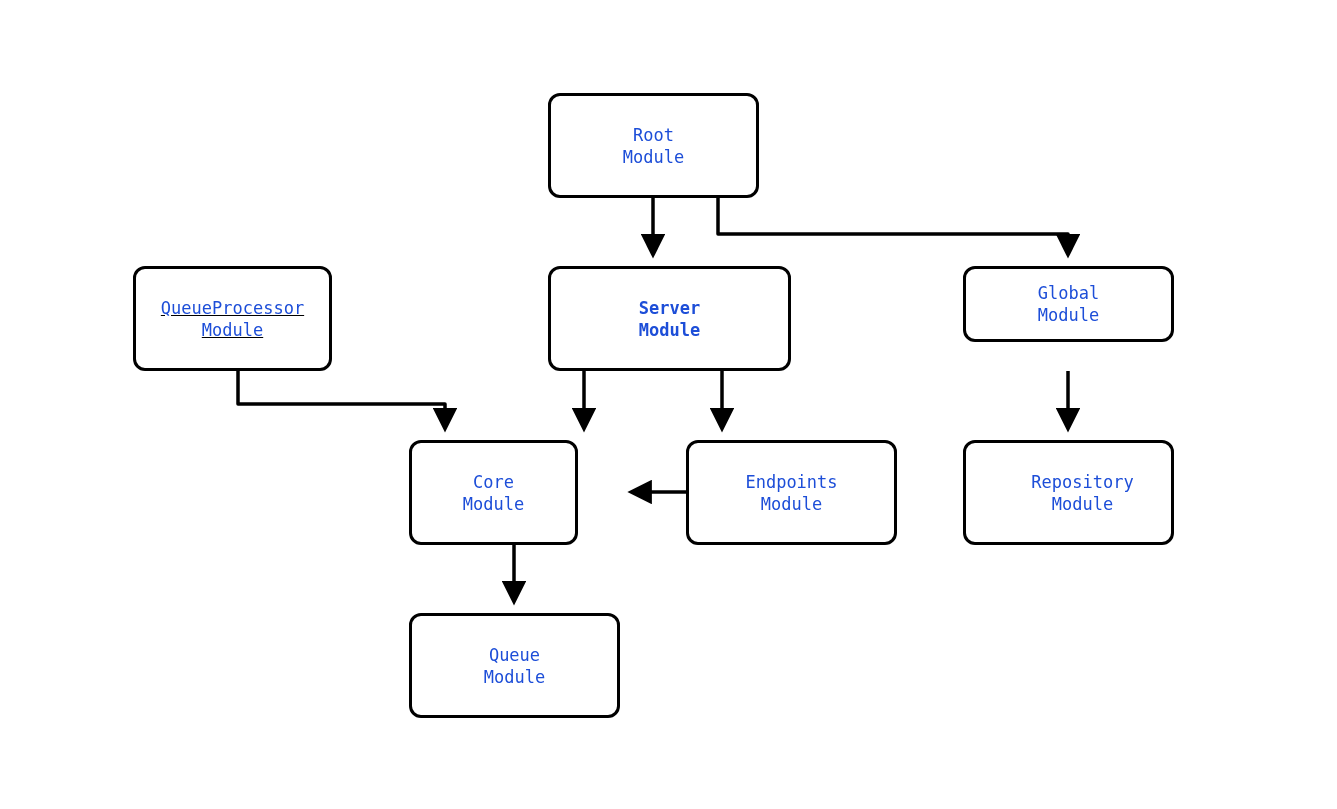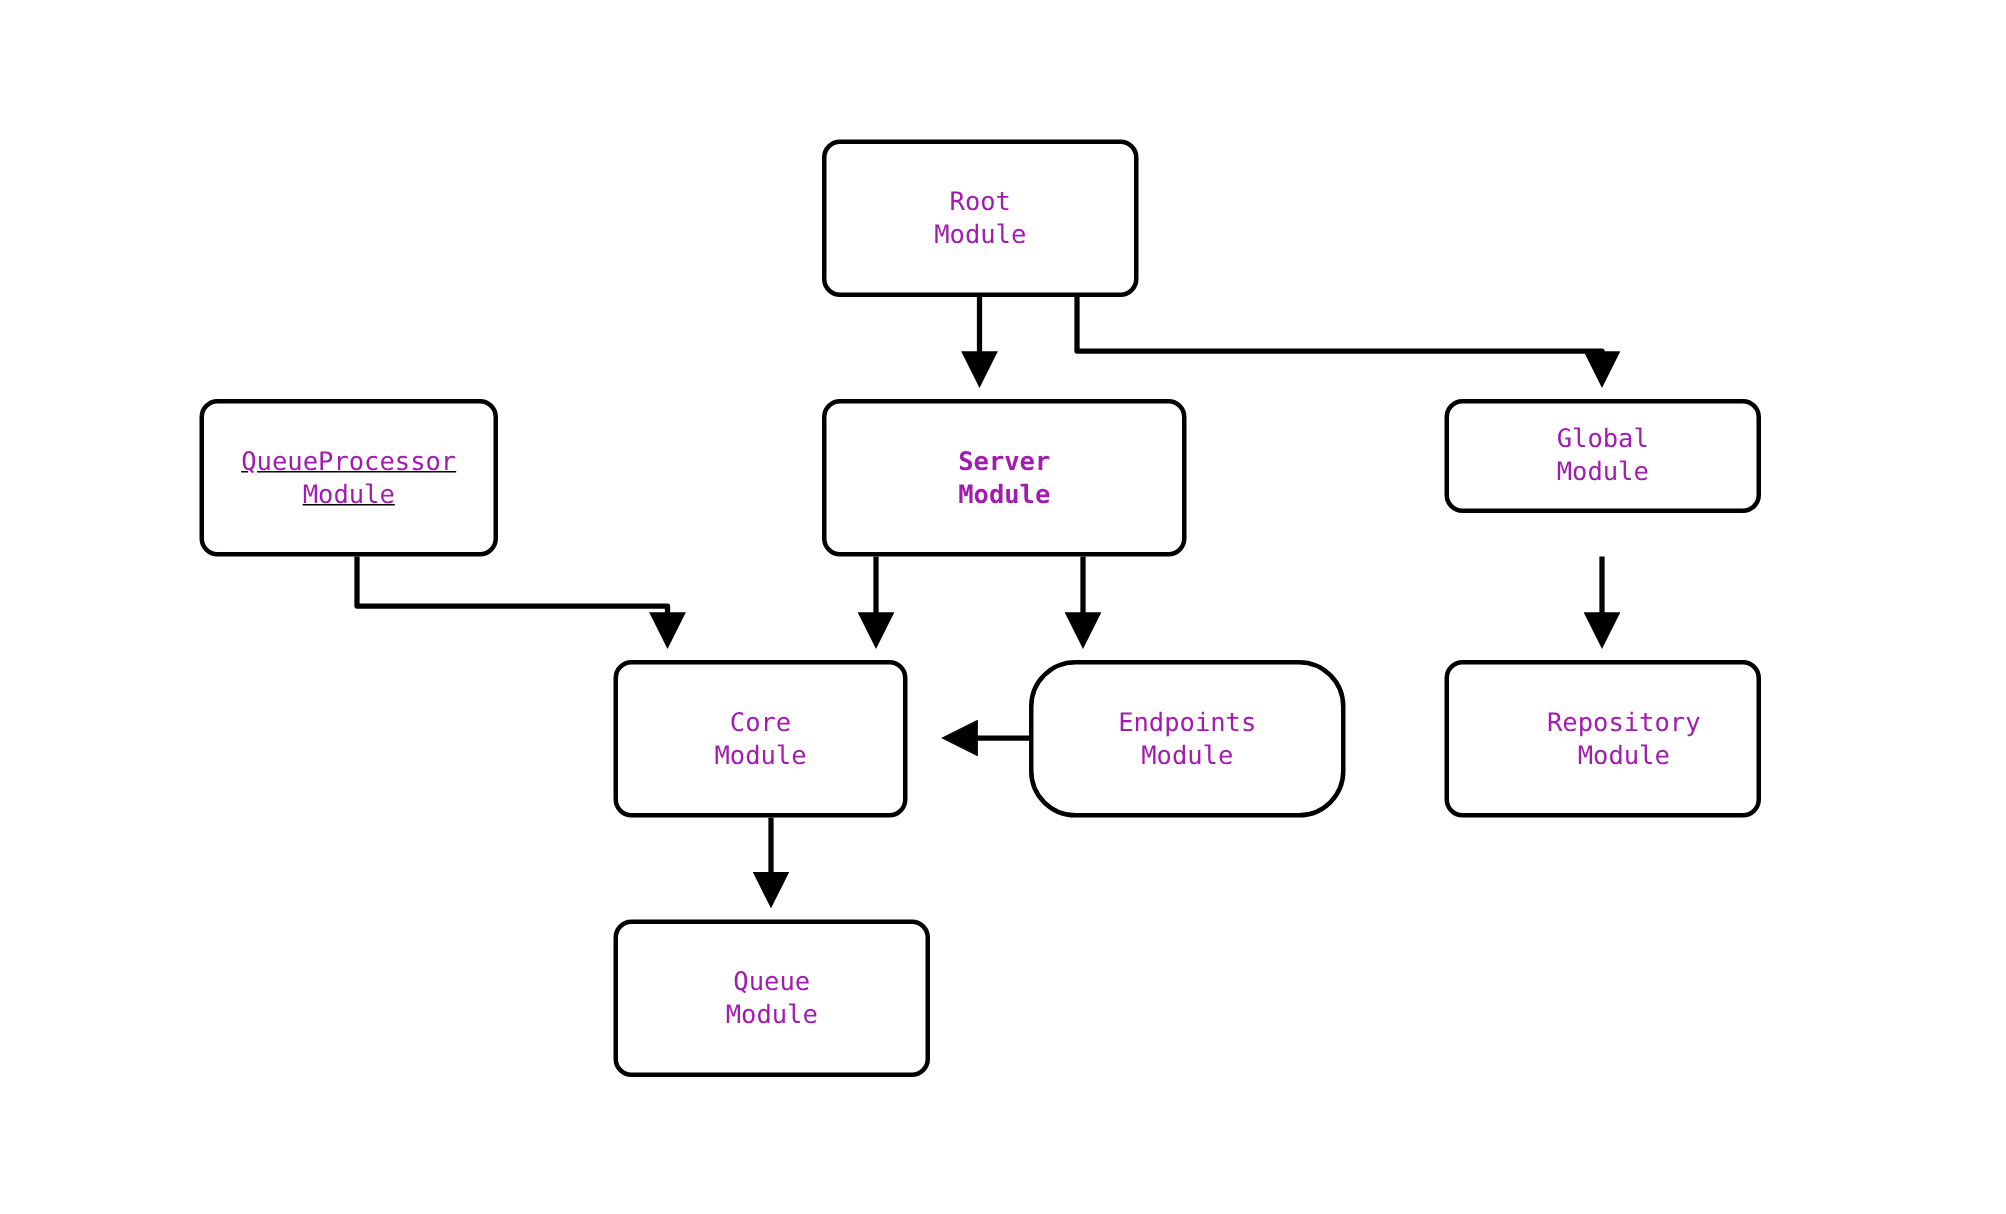--- a/index.html
+++ b/index.html
@@ -37,21 +37,21 @@
     display: flex;
     align-items: center;
     justify-content: center;
     text-align: center;
     z-index: 2;
   }
   .node-label {
     font-family: "DejaVu Sans Mono", monospace;
     font-size: 17px;
     line-height: 22px;
-    color: #a21caf;
+    color: #1d4ed8;
     white-space: pre;
     letter-spacing: 0px;
   }
 </style>
 </head>
 <body>
 
 <div id="diagram-root">
 
   <svg id="edges-layer" viewBox="0 0 1337 809" xmlns="http://www.w3.org/2000/svg">
@@ -91,26 +91,26 @@
   <div class="node" style="left:548px; top:266px; width:243px; height:105px;font-weight:bold;">
     <span class="node-label">Server
 Module</span>
   </div>
 
   <div class="node" style="left:963px; top:266px; width:211px; height:76px;">
     <span class="node-label">Global
 Module</span>
   </div>
 
-  <div class="node" style="left:409px; top:440px; width:196px; height:105px;">
+  <div class="node" style="left:409px; top:440px; width:169px; height:105px;">
     <span class="node-label">Core
 Module</span>
   </div>
 
-  <div class="node" style="left:686px; top:440px; width:211px; height:105px;border-radius:31px;">
+  <div class="node" style="left:686px; top:440px; width:211px; height:105px;">
     <span class="node-label">Endpoints
 Module</span>
   </div>
 
   <div class="node" style="left:963px; top:440px; width:211px; height:105px;padding-left:28px;">
     <span class="node-label">Repository
 Module</span>
   </div>
 
   <div class="node" style="left:409px; top:613px; width:211px; height:105px;">

